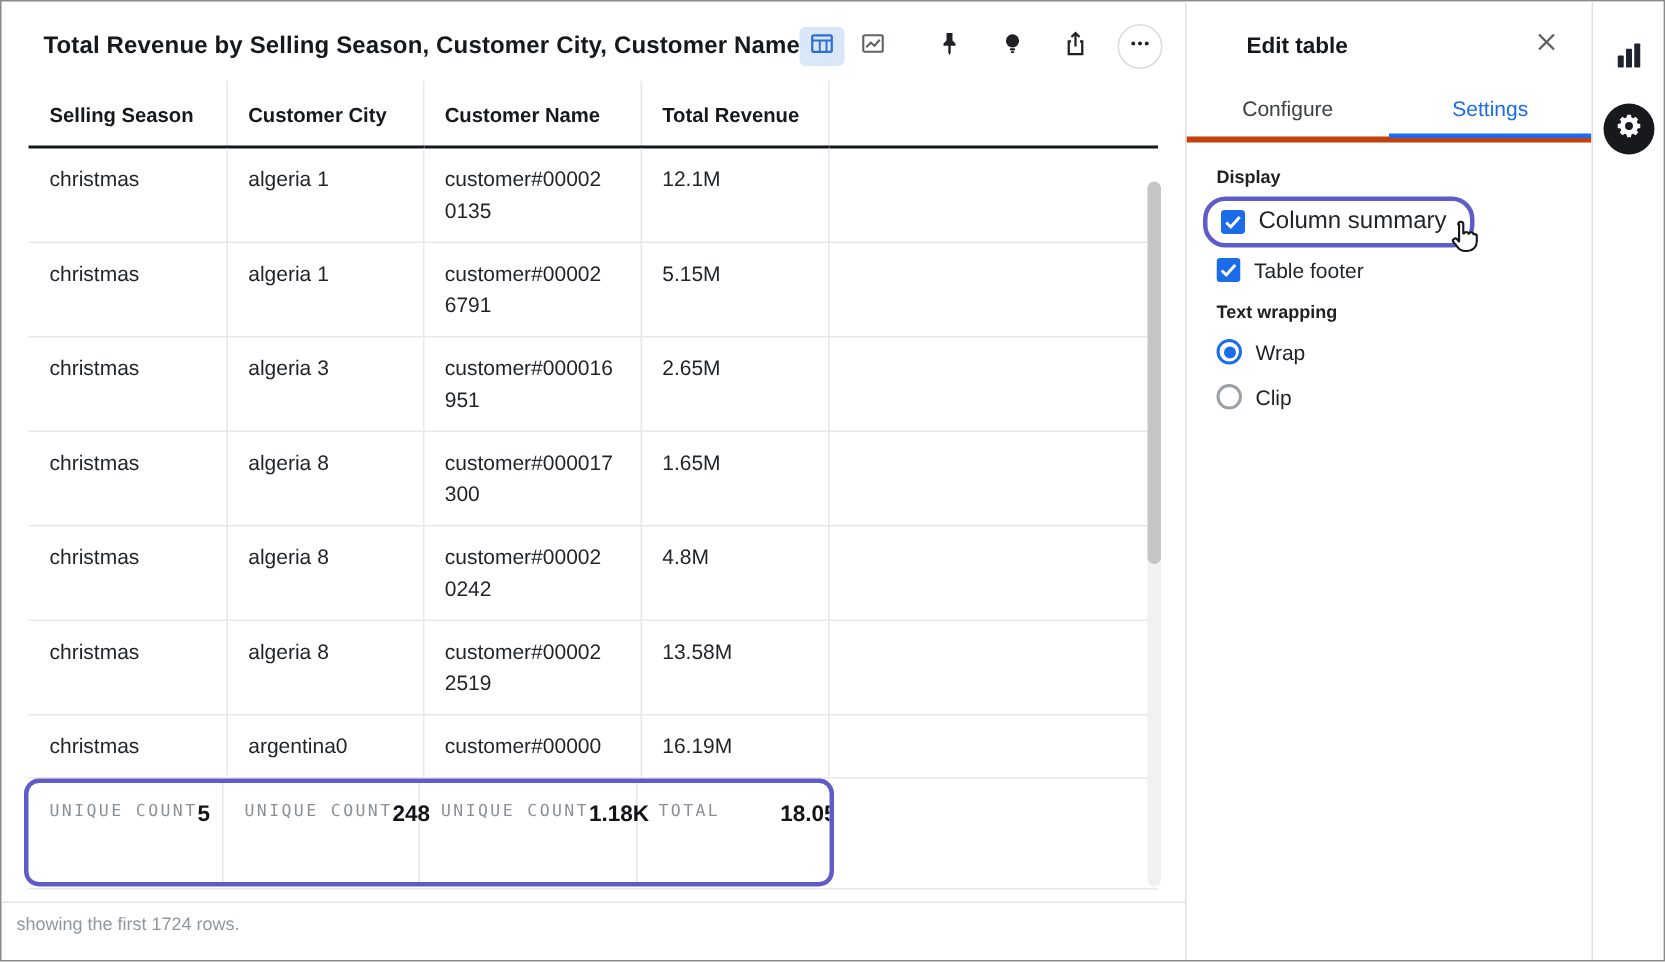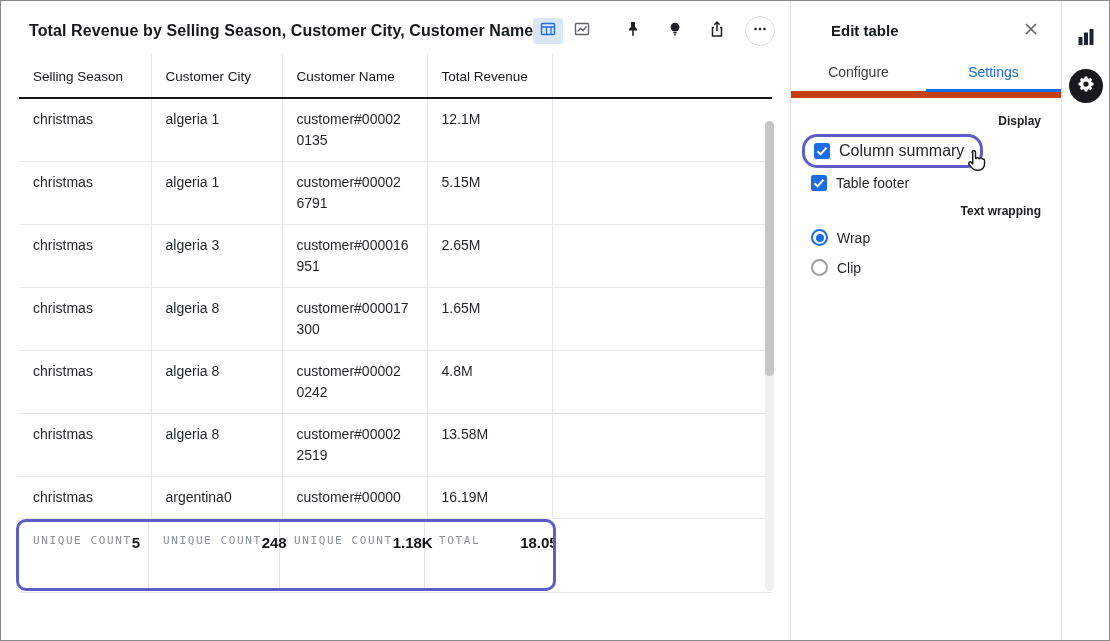--- a/index.html
+++ b/index.html
@@ -19,21 +19,21 @@
   .page-title { font-size:16px; font-weight:600; color:#15181c; letter-spacing:.1px; white-space:nowrap; }
   .toolbar { display:flex; align-items:center; margin-left:auto; gap:4px; }
   .icon-btn { width:30px; height:26px; display:flex; align-items:center; justify-content:center; border-radius:4px; cursor:pointer; }
   .icon-btn.selected { background:#d9e7f8; }
   .tool-group { display:flex; align-items:center; gap:14px; margin-left:18px; margin-right:4px; }
   .plain-btn { width:28px; height:28px; display:flex; align-items:center; justify-content:center; cursor:pointer; }
   .round-btn { width:30px; height:30px; border:1px solid #dadce0; border-radius:50%; display:flex; align-items:center; justify-content:center; cursor:pointer; }
 
   .table-wrap { margin-left:18px; width:753px; position:relative; }
   table { border-collapse:collapse; width:753px; table-layout:fixed; }
-  th { text-align:left; font-size:13.5px; font-weight:400; color:#15181c; padding:15px 14px 13px; border-bottom:2px solid #15181c; border-right:1px solid #e8e8e8; }
+  th { text-align:left; font-size:13.5px; font-weight:700; color:#15181c; padding:15px 14px 13px; border-bottom:2px solid #15181c; border-right:1px solid #e8e8e8; }
   th:last-child { border-right:none; }
   tbody td { font-size:14px; padding:10px 14px; vertical-align:top; line-height:21px; border-right:1px solid #e8e8e8; border-bottom:1px solid #e8e8e8; color:#1f2328; overflow-wrap:normal; word-break:normal; }
   tbody td:last-child { border-right:none; }
 
   .summary-band { display:flex; border-bottom:1px solid #e8e8e8; align-items:stretch; height:74px; }
   .summary-highlight { display:flex; border:3px solid #5f5cc9; border-radius:10px; margin:0 0 1px -3px; background:#fff; overflow:hidden; }
   .summary-cell { padding:12px 14px 13px; border-right:1px solid #e6e6e6; display:flex; flex-direction:row; justify-content:space-between; }
   .summary-cell:last-child { border-right:none; }
   .sc-0 { width:130px; } .sc-1 { width:131px; } .sc-2 { width:145px; } .sc-3 { width:128px;gap:40px; }
   .summary-label { font-family:"DejaVu Sans Mono", monospace; font-size:11px; letter-spacing:1.6px; color:#8a9097; white-space:nowrap; }
@@ -42,25 +42,25 @@
   .table-footer { border-top:1px solid #e2e2e2; margin-top:8px; padding:7px 0 0 10px; font-size:12px; color:#9097a0; }
 
   .vscroll { position:absolute; right:16px; top:120px; width:9px; height:470px; background:#f1f1f1; border-radius:5px; }
   .vscroll-thumb { width:9px; height:255px; background:#c6c6c6; border-radius:5px; }
 
   
   .panel { width:270px; display:flex; flex-direction:column; background:#fff; }
   .panel-header { display:flex; align-items:center; padding:17px 18px 10px 20px; }
   .panel-title { font-size:15px; font-weight:700; color:#15181c;margin-left:20px; }
   .close-btn { margin-left:auto; width:24px; height:24px; display:flex; align-items:center; justify-content:center; cursor:pointer; border-radius:4px; }
-  .tabs { display:flex; border-bottom:7px solid #c2410c; }
+  .tabs { display:flex; border-bottom:4px solid #c2410c; }
   .tab { flex:1; text-align:center; padding:12px 0 11px; font-size:14px; color:#3c4043; cursor:pointer; }
   .tab.active { color:#1a6ce8; border-bottom:3px solid #1a6ce8; margin-bottom:-1px; padding-bottom:2px; }
   .panel-body { padding:16px 20px; }
-  .section-label { font-size:12px; font-weight:700; color:#202124; margin:0 0 11px;text-align:right; }
+  .section-label { font-size:12px; font-weight:700; color:#202124; margin:0 0 11px; }
   .opt-row { display:flex; align-items:center; gap:9px; font-size:14px; color:#1f2328; margin:0 0 13px; }
   .cs-highlight { position:relative; display:inline-flex; align-items:center; gap:9px; border:3px solid #5f5cc9; border-radius:15px; padding:5px 16px 5px 9px; margin:-5px 0 7px -9px; }
   .hand-cursor { position:absolute; right:-8px; top:11px; }
   .checkbox { width:16px; height:16px; flex:none; display:flex; }
   .radio { width:17px; height:17px; border-radius:50%; border:2px solid #9aa0a6; position:relative; flex:none; background:#fff; }
   .radio.selected { border-color:#1a6ce8; }
   .radio.selected::after { content:""; position:absolute; inset:2.5px; background:#1a6ce8; border-radius:50%; }
   .tw-section { }
 
   
@@ -215,20 +215,21 @@
           <div class="summary-value">1.18K</div>
         </div>
         <div class="summary-cell sc-3">
           <div class="summary-label">TOTAL</div>
           <div class="summary-value">18.05B</div>
         </div>
       </div>
     </div>
   </div>
 
+  <div class="table-footer">showing the first 1724 rows.</div>
 
   <div class="vscroll">
     <div class="vscroll-thumb"></div>
   </div>
 </div>
 
 <div class="panel">
   <div class="panel-header">
     <div class="panel-title">Edit table</div>
     <div class="close-btn">

